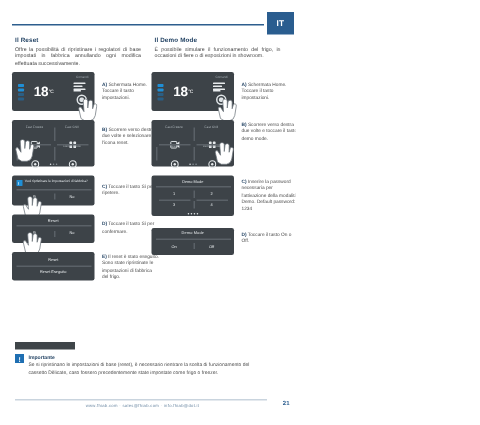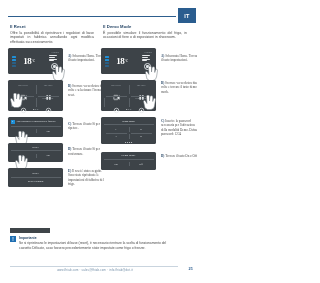--- a/index.html
+++ b/index.html
@@ -39,21 +39,21 @@
   }
   .sec-body {
     font-size: 3.5px; line-height: 1.42; color: #4a4a4a;
     text-align: justify;
   }
 
   
   .steps { position: absolute; top: 48px; width: 90px; }
   .steps-left { left: 8px; }
   .steps-right { left: 101px; }
-  .step { position: relative; margin-bottom: 4px; font-family: Liberation Serif, serif; }
+  .step { position: relative; margin-bottom: 4px; }
 
   
   .disp {
     position: relative;
     background: #3d4348;
     border-radius: 1.5px;
     width: 55px;
     padding: 3px 3px 3px 3px;
   }
   .disp.wide { width: 55px; height: 26px; }

